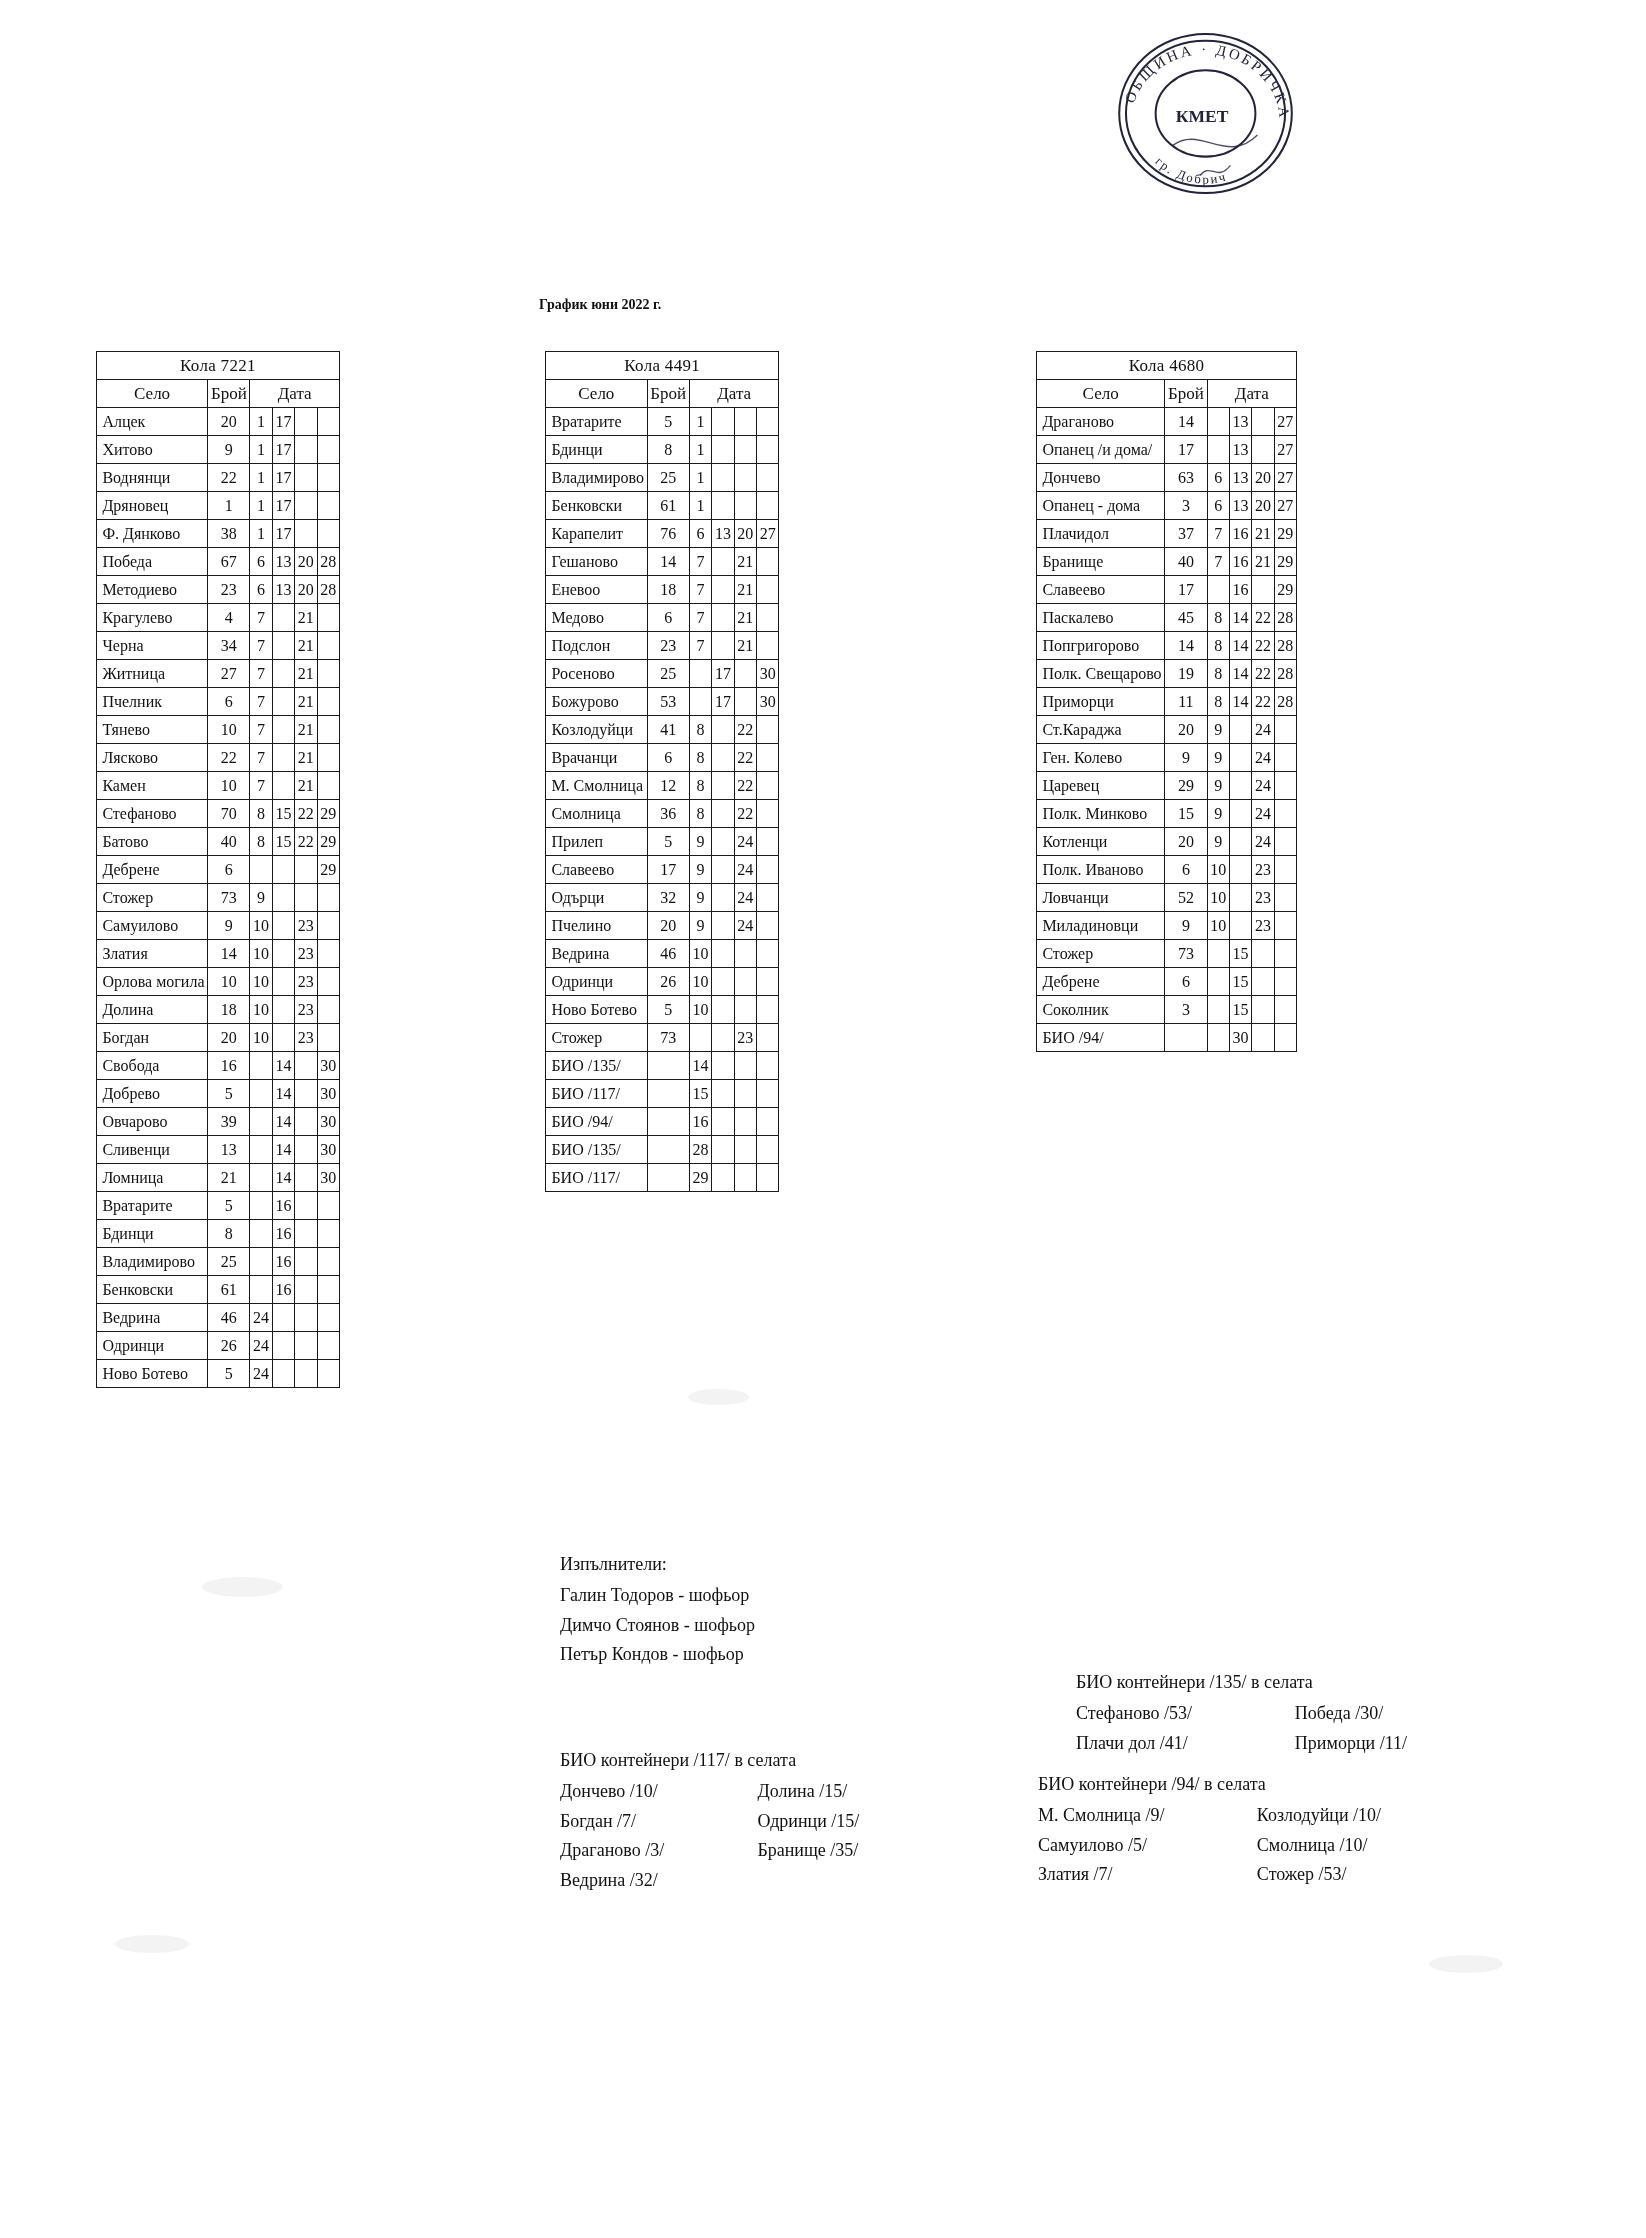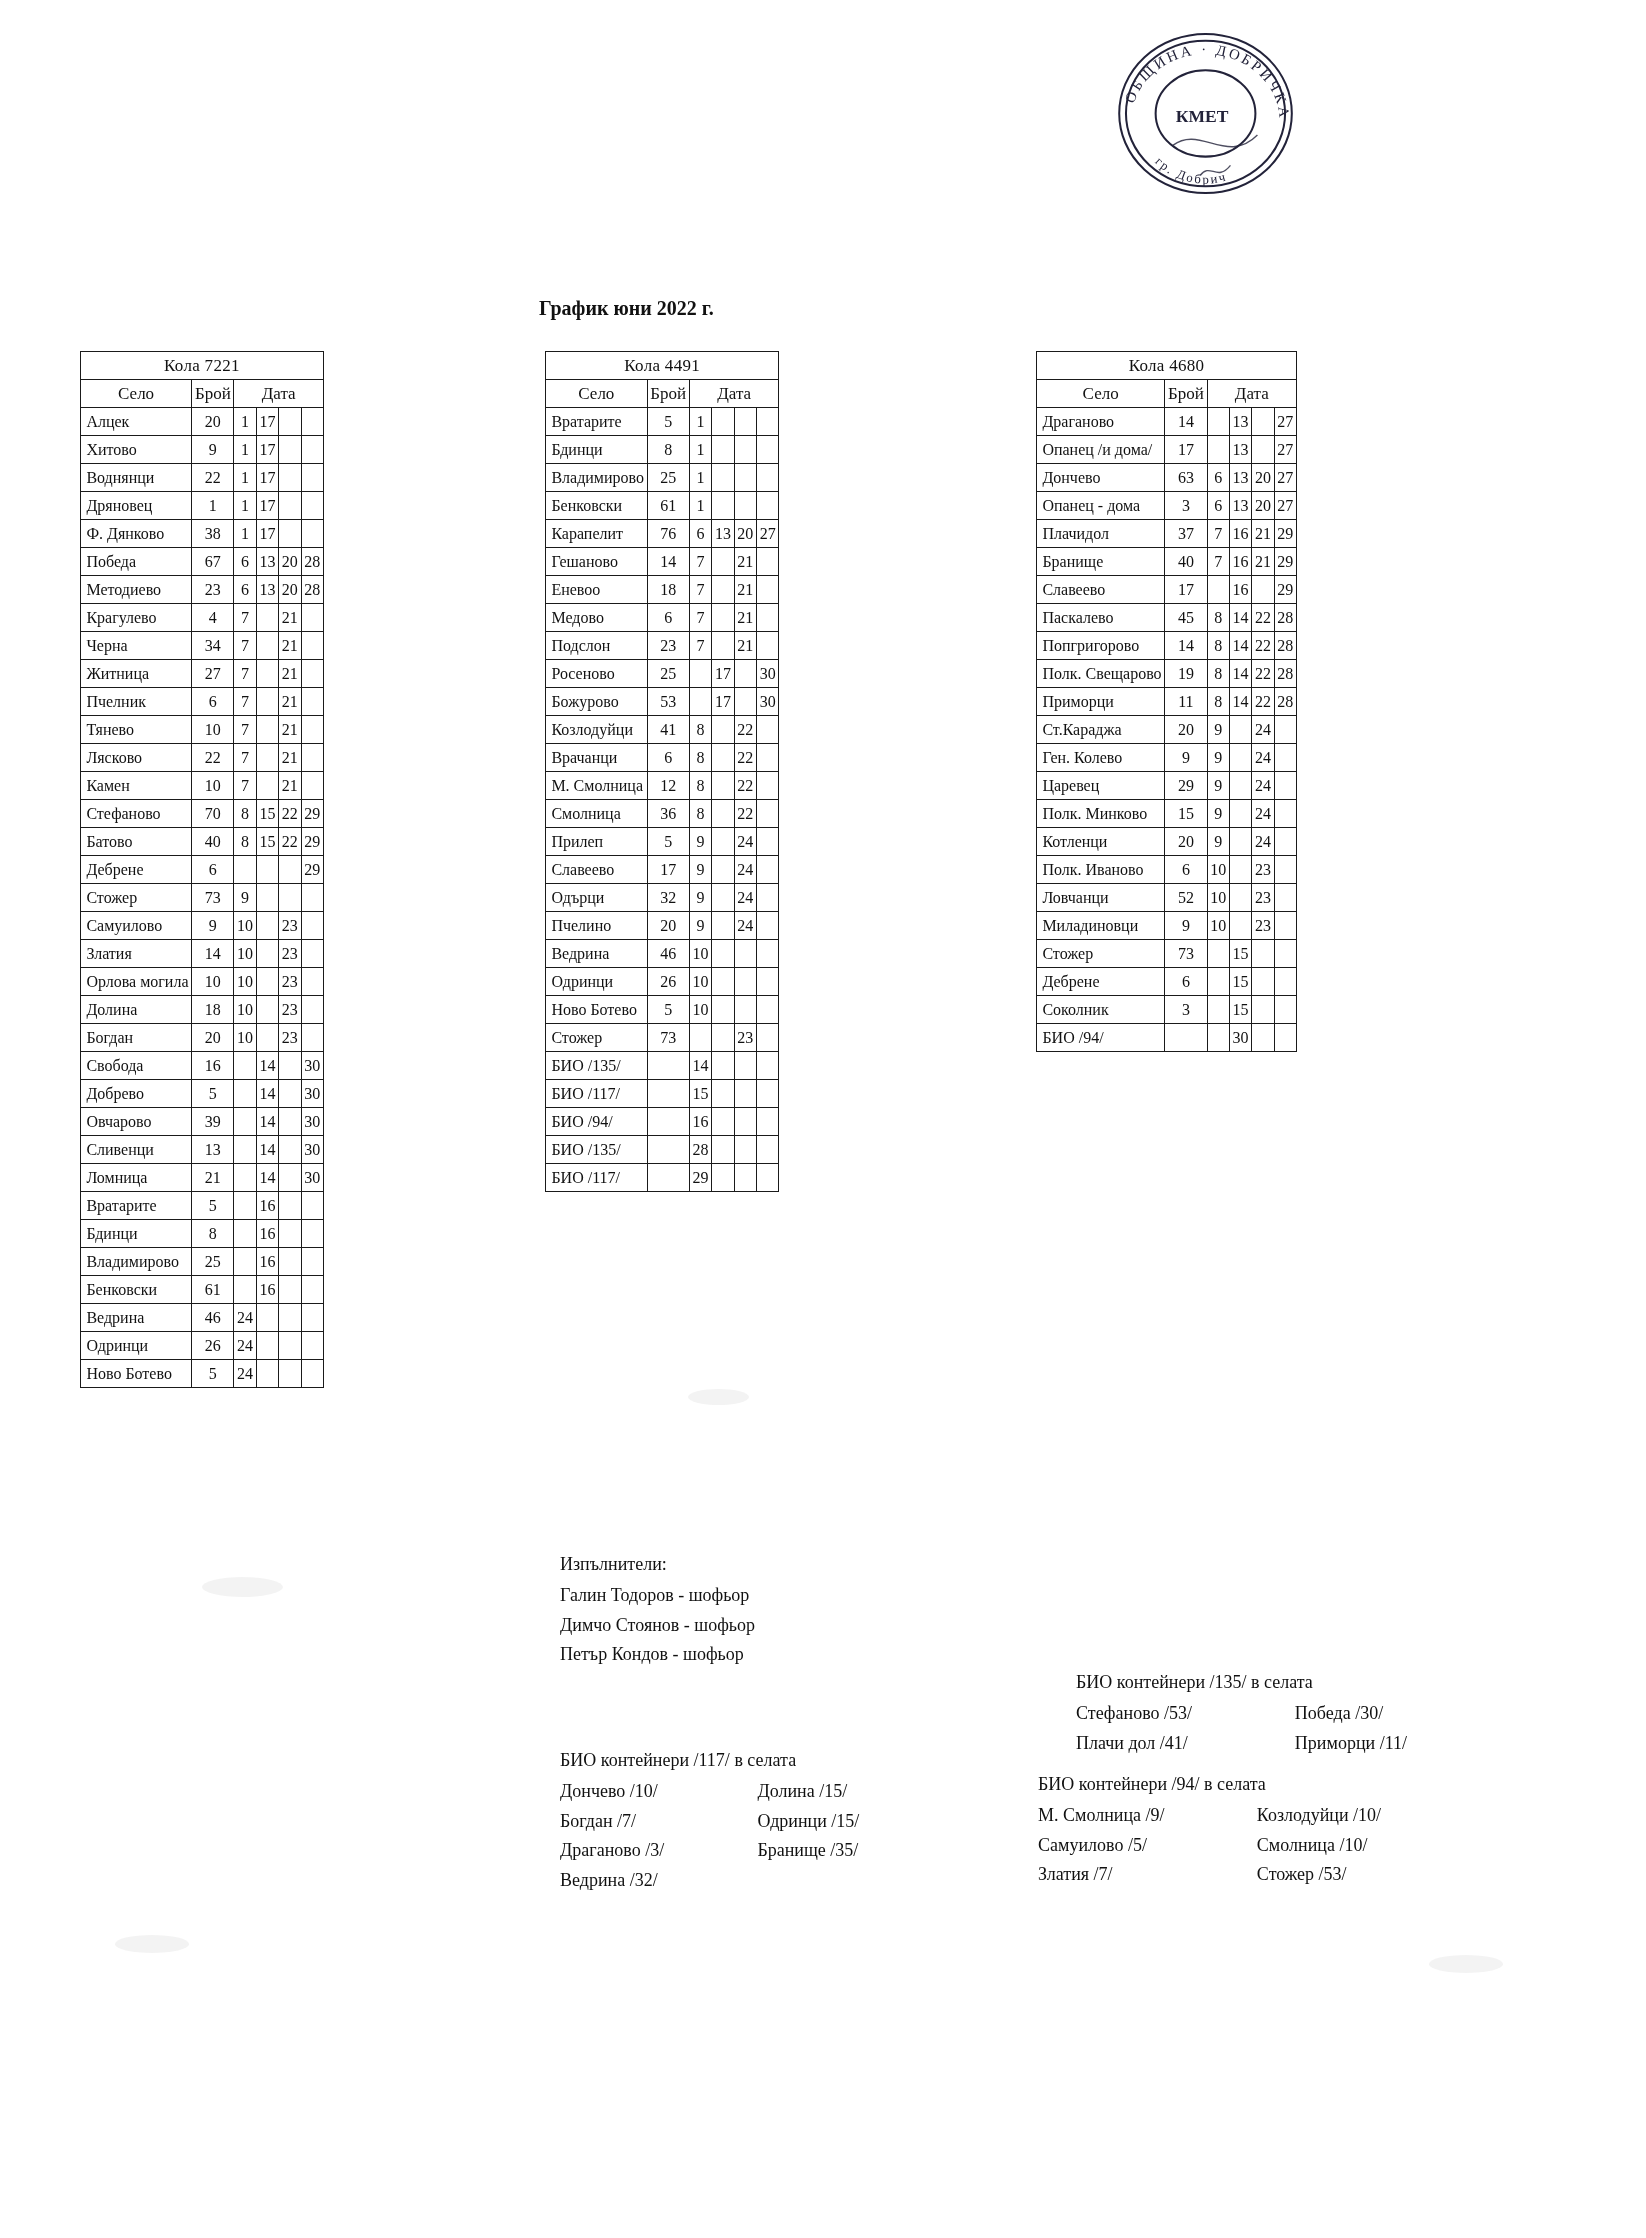--- a/index.html
+++ b/index.html
@@ -50,21 +50,21 @@
     top: 27px;
     width: 209px;
     height: 179px;
     pointer-events: none;
   }
 
   .doc-title {
     position: absolute;
     left: 539px;
     top: 297px;
-    font-size: 20px;
+    font-size: 14px;
     font-weight: bold;
   }
 
   
   .tables {
     position: absolute;
     left: 80px;
     top: 351px;
   }
   table.sched {
@@ -92,21 +92,21 @@
     letter-spacing: 0.3px;
   }
   .colhdr {
     font-weight: bold;
     font-size: 17px;
   }
   .blk {
     position: absolute;
     top: 0;
   }
-  #blk0 { left: 0px; }
+  #blk0 { left: 16px; }
   #blk1 { left: 465px; }
   #blk2 { left: 930px; padding-left: 26px; }
 
   
   .w-village { width: 175px; }
   .w-count   { width: 53px; }
   .w-d       { width: 59px; }
 
   
   .txt {

